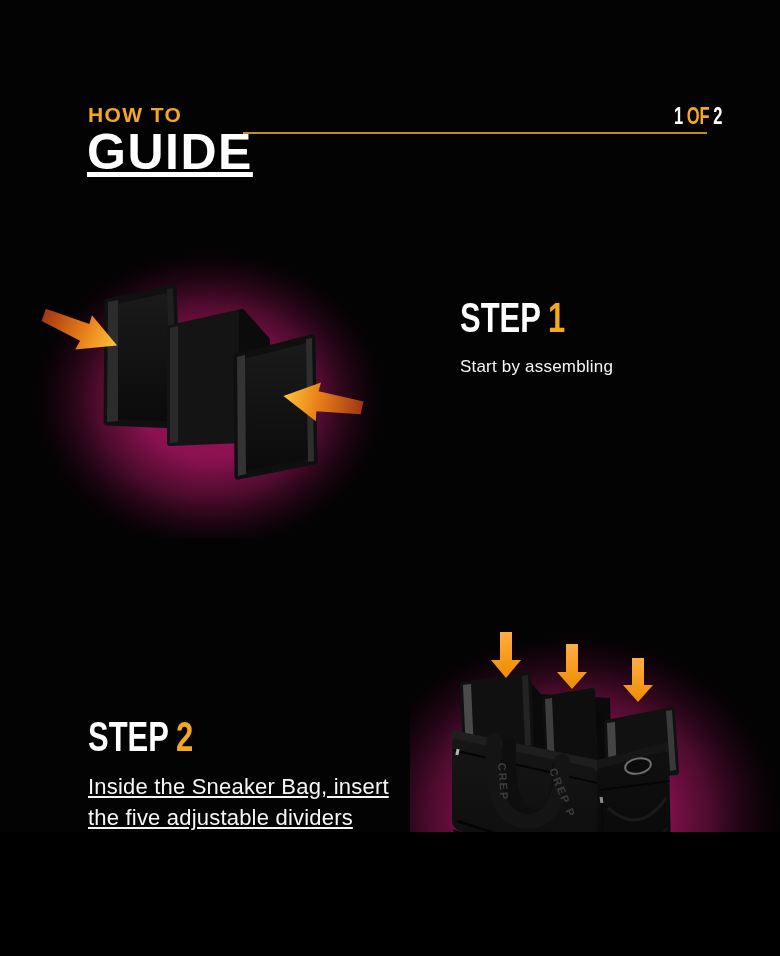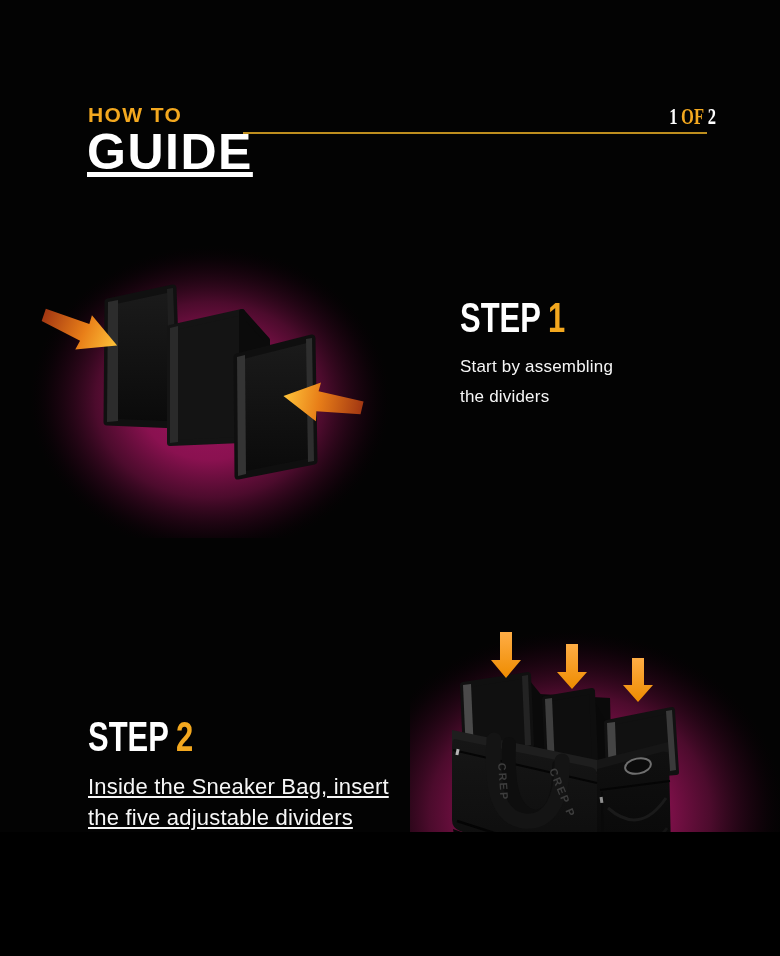--- a/index.html
+++ b/index.html
@@ -11,22 +11,22 @@
   }
   .abs { position:absolute; }
 
   
   .eyebrow { left:88px; top:104px; font-size:21px; font-weight:700;
              letter-spacing:1.4px; color:var(--gold); line-height:1; }
   .title   { left:87px; top:127px; font-size:50px; font-weight:700;
              letter-spacing:1.5px; color:var(--white); line-height:1;text-decoration:underline; }
   .header-line { left:243px; top:132px; width:464px; height:2px;
                  background:var(--lineGold); }
-  .pagination { top:105px; right:64px; font-size:23px; font-weight:700;
-                color:var(--white); line-height:1;font-family:Liberation Serif, serif; }
+  .pagination { top:105px; right:57px; font-size:23px; font-weight:700;
+                color:var(--white); line-height:1; }
   .pagination .cond { transform-origin:100% 50%; }
   .pg-of { color:var(--gold); padding:0 5px; }
 
   .cond { display:inline-block; transform:scaleX(0.72);
           transform-origin:0 50%; white-space:nowrap; }
 
   
   .step-heading { font-size:43px; font-weight:700; color:var(--white);
                   line-height:1; }
   .step-num { color:var(--gold); margin-left:10px; }
@@ -118,21 +118,20 @@
     <g transform="translate(255,158) rotate(9)">
       <path d="M80,3 L34,0 L35,-9 L0,10 L36,30 L35,20 L79,16 Z" fill="url(#arrowL)"></path>
     </g>
   </svg>
 
   <div class="abs step-heading step1-heading">
     <span class="cond"><span>STEP</span><span class="step-num">1</span></span>
   </div>
   <div class="abs step-desc step1-desc">
     <div>Start by assembling</div>
-    <div>the dividers</div>
   </div>
 
   <div class="abs step-heading step2-heading">
     <span class="cond"><span>STEP</span><span class="step-num">2</span></span>
   </div>
   <div class="abs step-desc step2-desc">
     <div>Inside the Sneaker Bag, insert</div>
     <div>the five adjustable dividers</div>
   </div>
 

